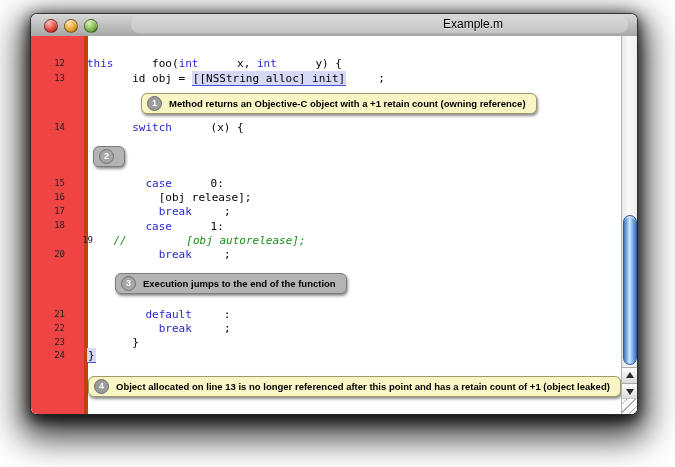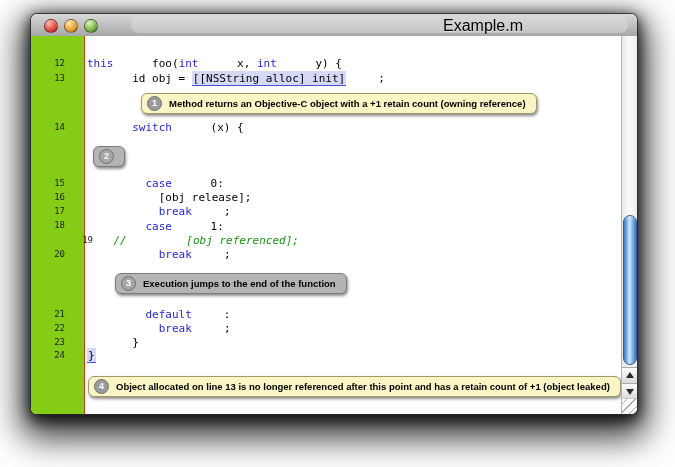--- a/index.html
+++ b/index.html
@@ -23,30 +23,30 @@
   .titlebar .proxy-pill{
     position:absolute;left:100px;right:9px;top:2px;bottom:3px;
     border-radius:8px;background:linear-gradient(#d8d8d8,#c6c6c6);
   }
   .traffic{position:absolute;top:5px;width:12px;height:12px;border-radius:50%;
     border:1px solid rgba(0,0,0,.4);box-shadow:inset 0 1px 1px rgba(255,255,255,.6);}
   .tl-close {left:13px;background:radial-gradient(circle at 35% 30%,#ffb4aa,#dd4438 60%,#951d14);}
   .tl-min   {left:33px;background:radial-gradient(circle at 35% 30%,#ffe7ae,#e39d26 60%,#936410);}
   .tl-zoom  {left:53px;background:radial-gradient(circle at 35% 30%,#d9f4b4,#78b145 60%,#3c6d15);}
   .title{
-    position:absolute;left:412px;top:3px;font-size:16px;color:#000;
+    position:absolute;left:412px;top:3px;font-size:12px;color:#000;
     text-shadow:0 1px 0 rgba(255,255,255,.5);white-space:nowrap;
   }
   
   .content{
     position:absolute;left:0;top:22px;right:0;bottom:0;background:#fff;overflow:hidden;
   }
   .gutter{
     position:absolute;left:0;top:0;bottom:0;width:53px;
-    background:#84cc16;border-right:1px solid #c2410c;
+    background:#ef4444;border-right:4px solid #c2410c;
   }
   .lineno{
     position:absolute;left:0;width:34px;text-align:right;
     font-family:"DejaVu Sans Mono",monospace;font-size:9px;color:#222;
     height:13px;line-height:13px;
   }
   .codeline{
     position:absolute;left:56px;height:15px;line-height:15px;white-space:pre;
     font-family:"DejaVu Sans Mono",monospace;font-size:11px;color:#000;
   }
@@ -133,21 +133,21 @@
         <div class="lineno" style="top: 313px;">24</div>
       </div>
     <div id="code-layer">
         <div class="codeline" style="top: 20px;"><span class="kw">this</span><span class="pl"> foo(</span><span class="kw">int</span><span class="pl"> x, </span><span class="kw">int</span><span class="pl"> y) {</span></div>
         <div class="codeline" style="top: 35px; text-align: right;"><span class="pl">  id obj = </span><span class="hl">[[NSString alloc] init]</span><span class="pl">;</span></div>
         <div class="codeline" style="top: 84px;"><span class="pl">  </span><span class="kw">switch</span><span class="pl"> (x) {</span></div>
         <div class="codeline" style="top: 140px;"><span class="pl">    </span><span class="kw">case</span><span class="pl"> 0:</span></div>
         <div class="codeline" style="top: 154px;"><span class="pl">      [obj release];</span></div>
         <div class="codeline" style="top: 168px;"><span class="pl">      </span><span class="kw">break</span><span class="pl">;</span></div>
         <div class="codeline" style="top: 183px;"><span class="pl">    </span><span class="kw">case</span><span class="pl"> 1:</span></div>
-        <div class="codeline" style="top: 197px;"><span class="cm">    //         [obj referenced];</span></div>
+        <div class="codeline" style="top: 197px;"><span class="cm">    //         [obj autorelease];</span></div>
         <div class="codeline" style="top: 211px;"><span class="pl">      </span><span class="kw">break</span><span class="pl">;</span></div>
         <div class="codeline" style="top: 271px;"><span class="pl">    </span><span class="kw">default</span><span class="pl">:</span></div>
         <div class="codeline" style="top: 285px;"><span class="pl">      </span><span class="kw">break</span><span class="pl">;</span></div>
         <div class="codeline" style="top: 299px;"><span class="pl">  }</span></div>
         <div class="codeline" style="top: 312px;"><span class="hl">}</span></div>
       </div>
     <div id="ann-layer">
         <div class="bubble yellow" style="left: 110px; top: 57px;"><div class="badge">1</div><span>Method returns an Objective-C object with a +1 retain count (owning reference)</span></div>
         <div class="bubble gray" style="left: 62px; top: 110px;"><div class="badge">2</div></div>
         <div class="bubble gray" style="left: 84px; top: 237px;"><div class="badge">3</div><span>Execution jumps to the end of the function</span></div>

